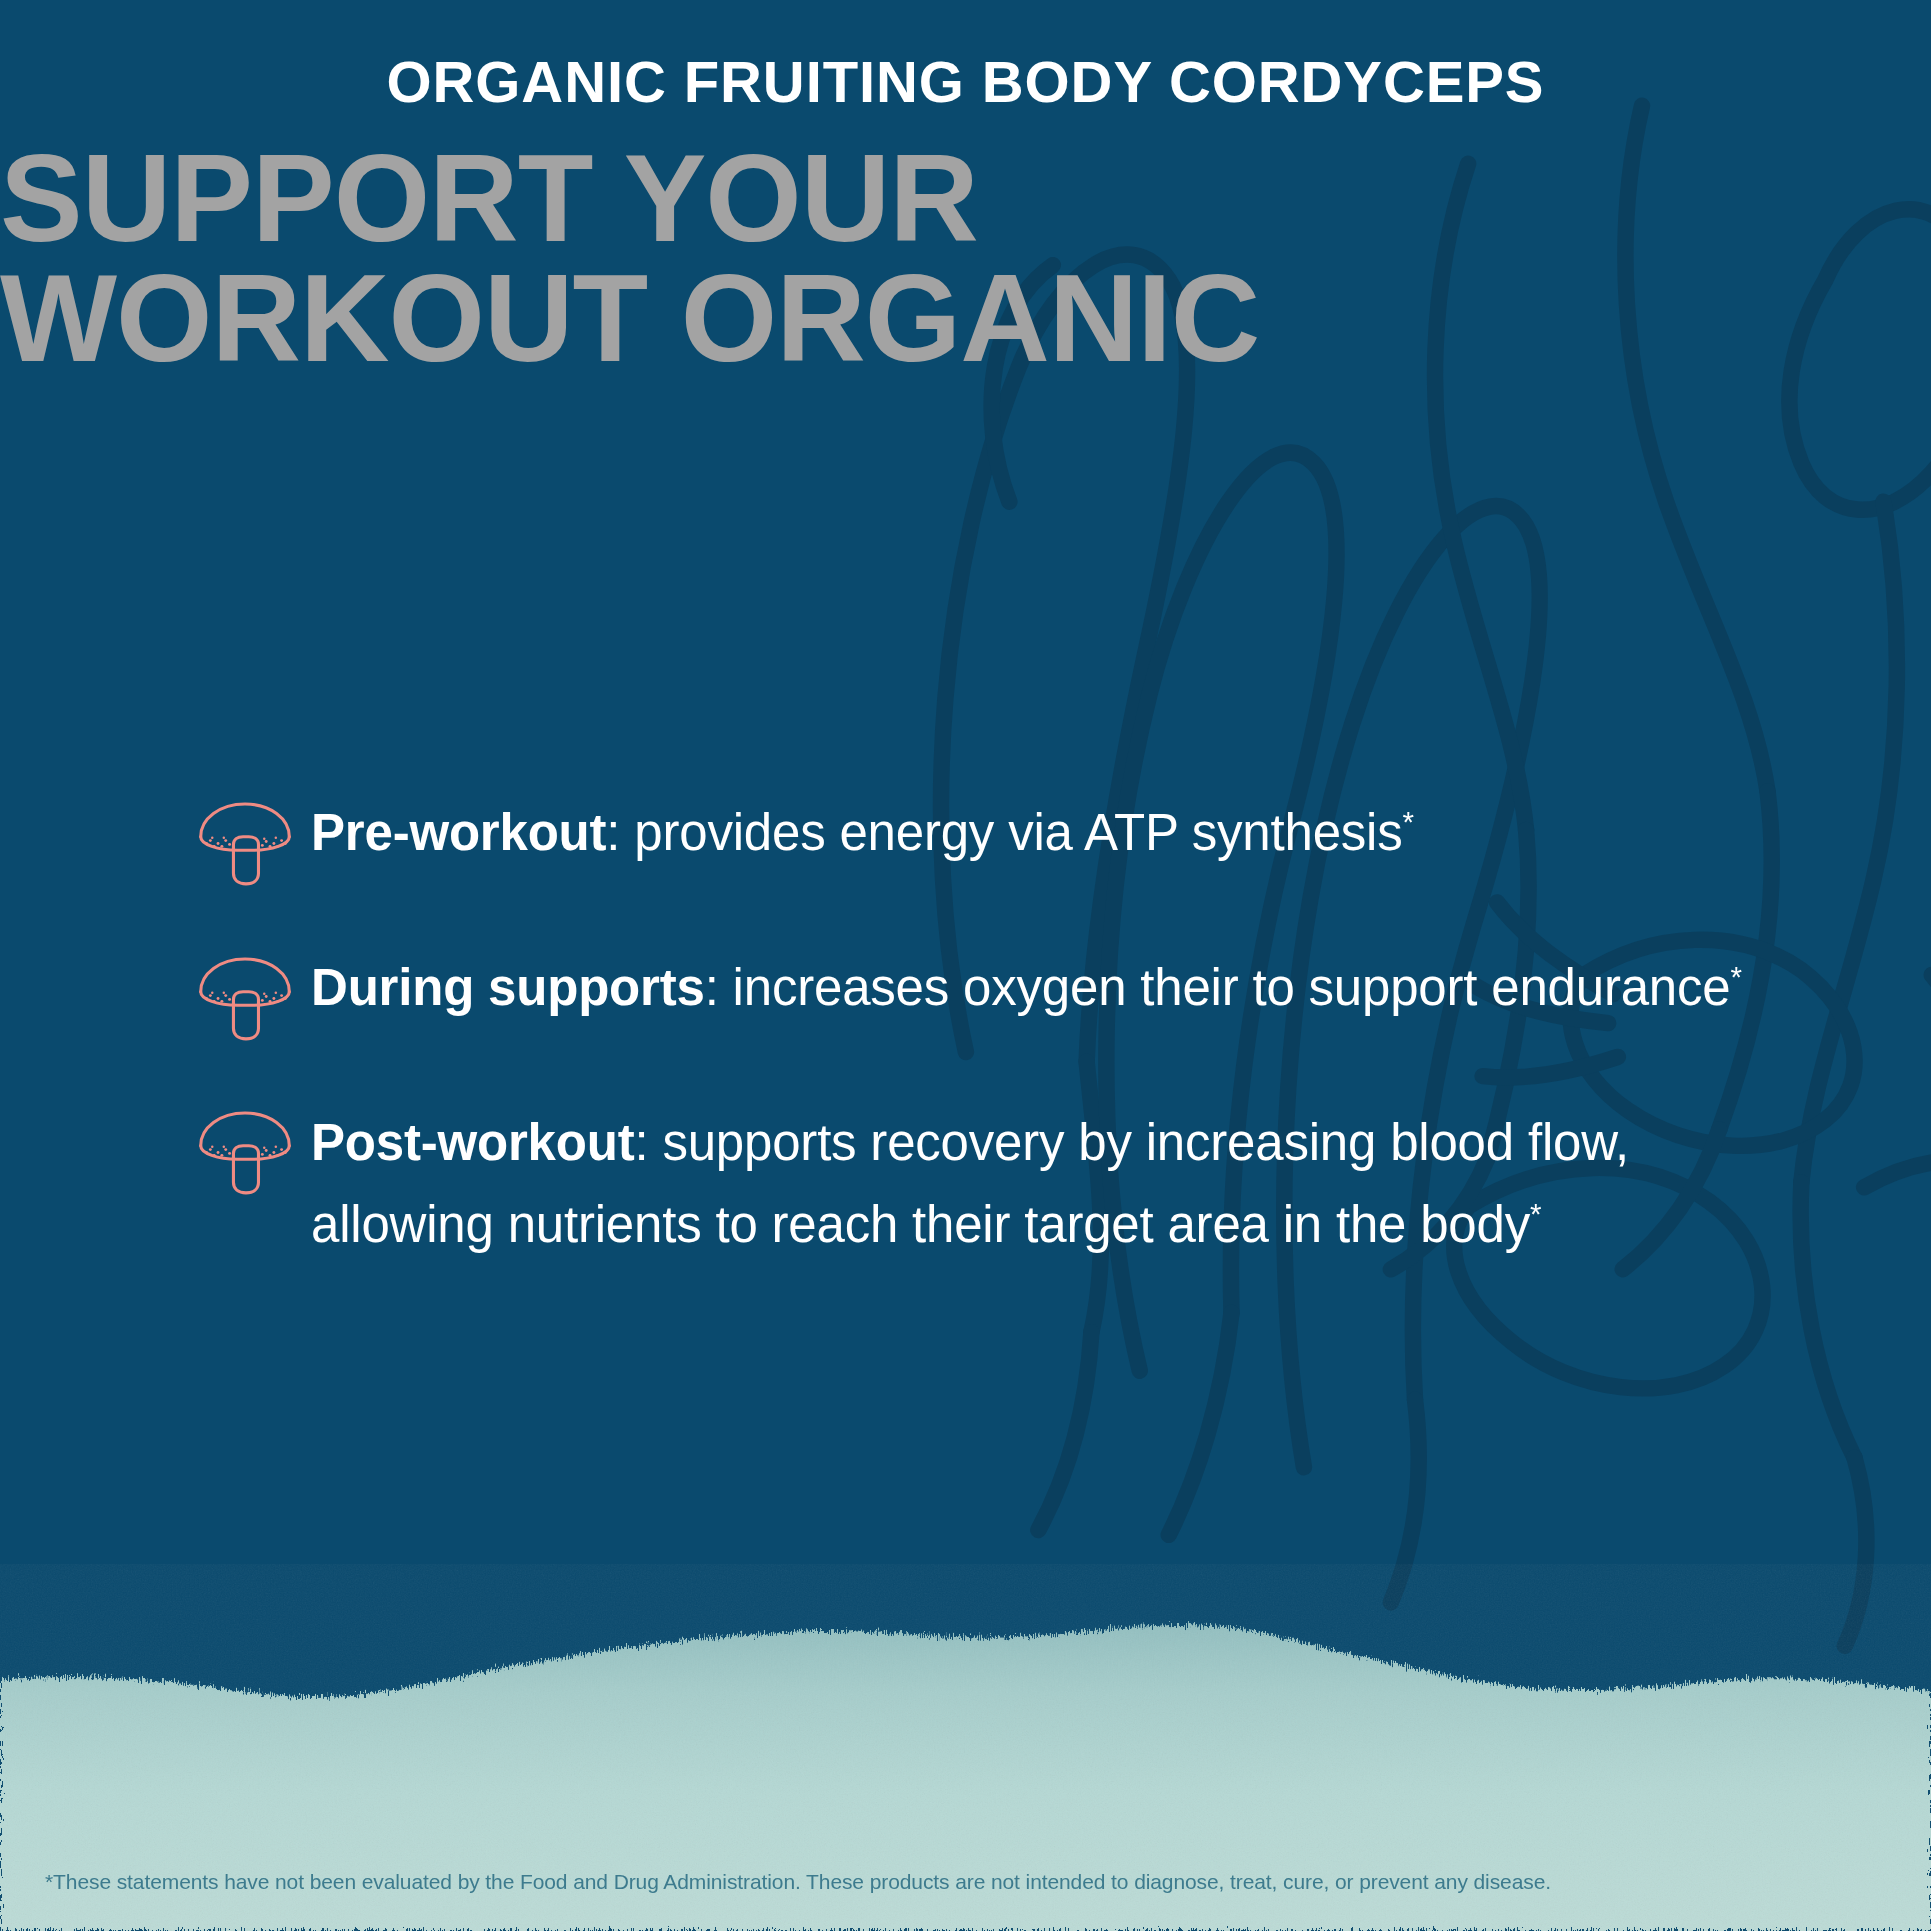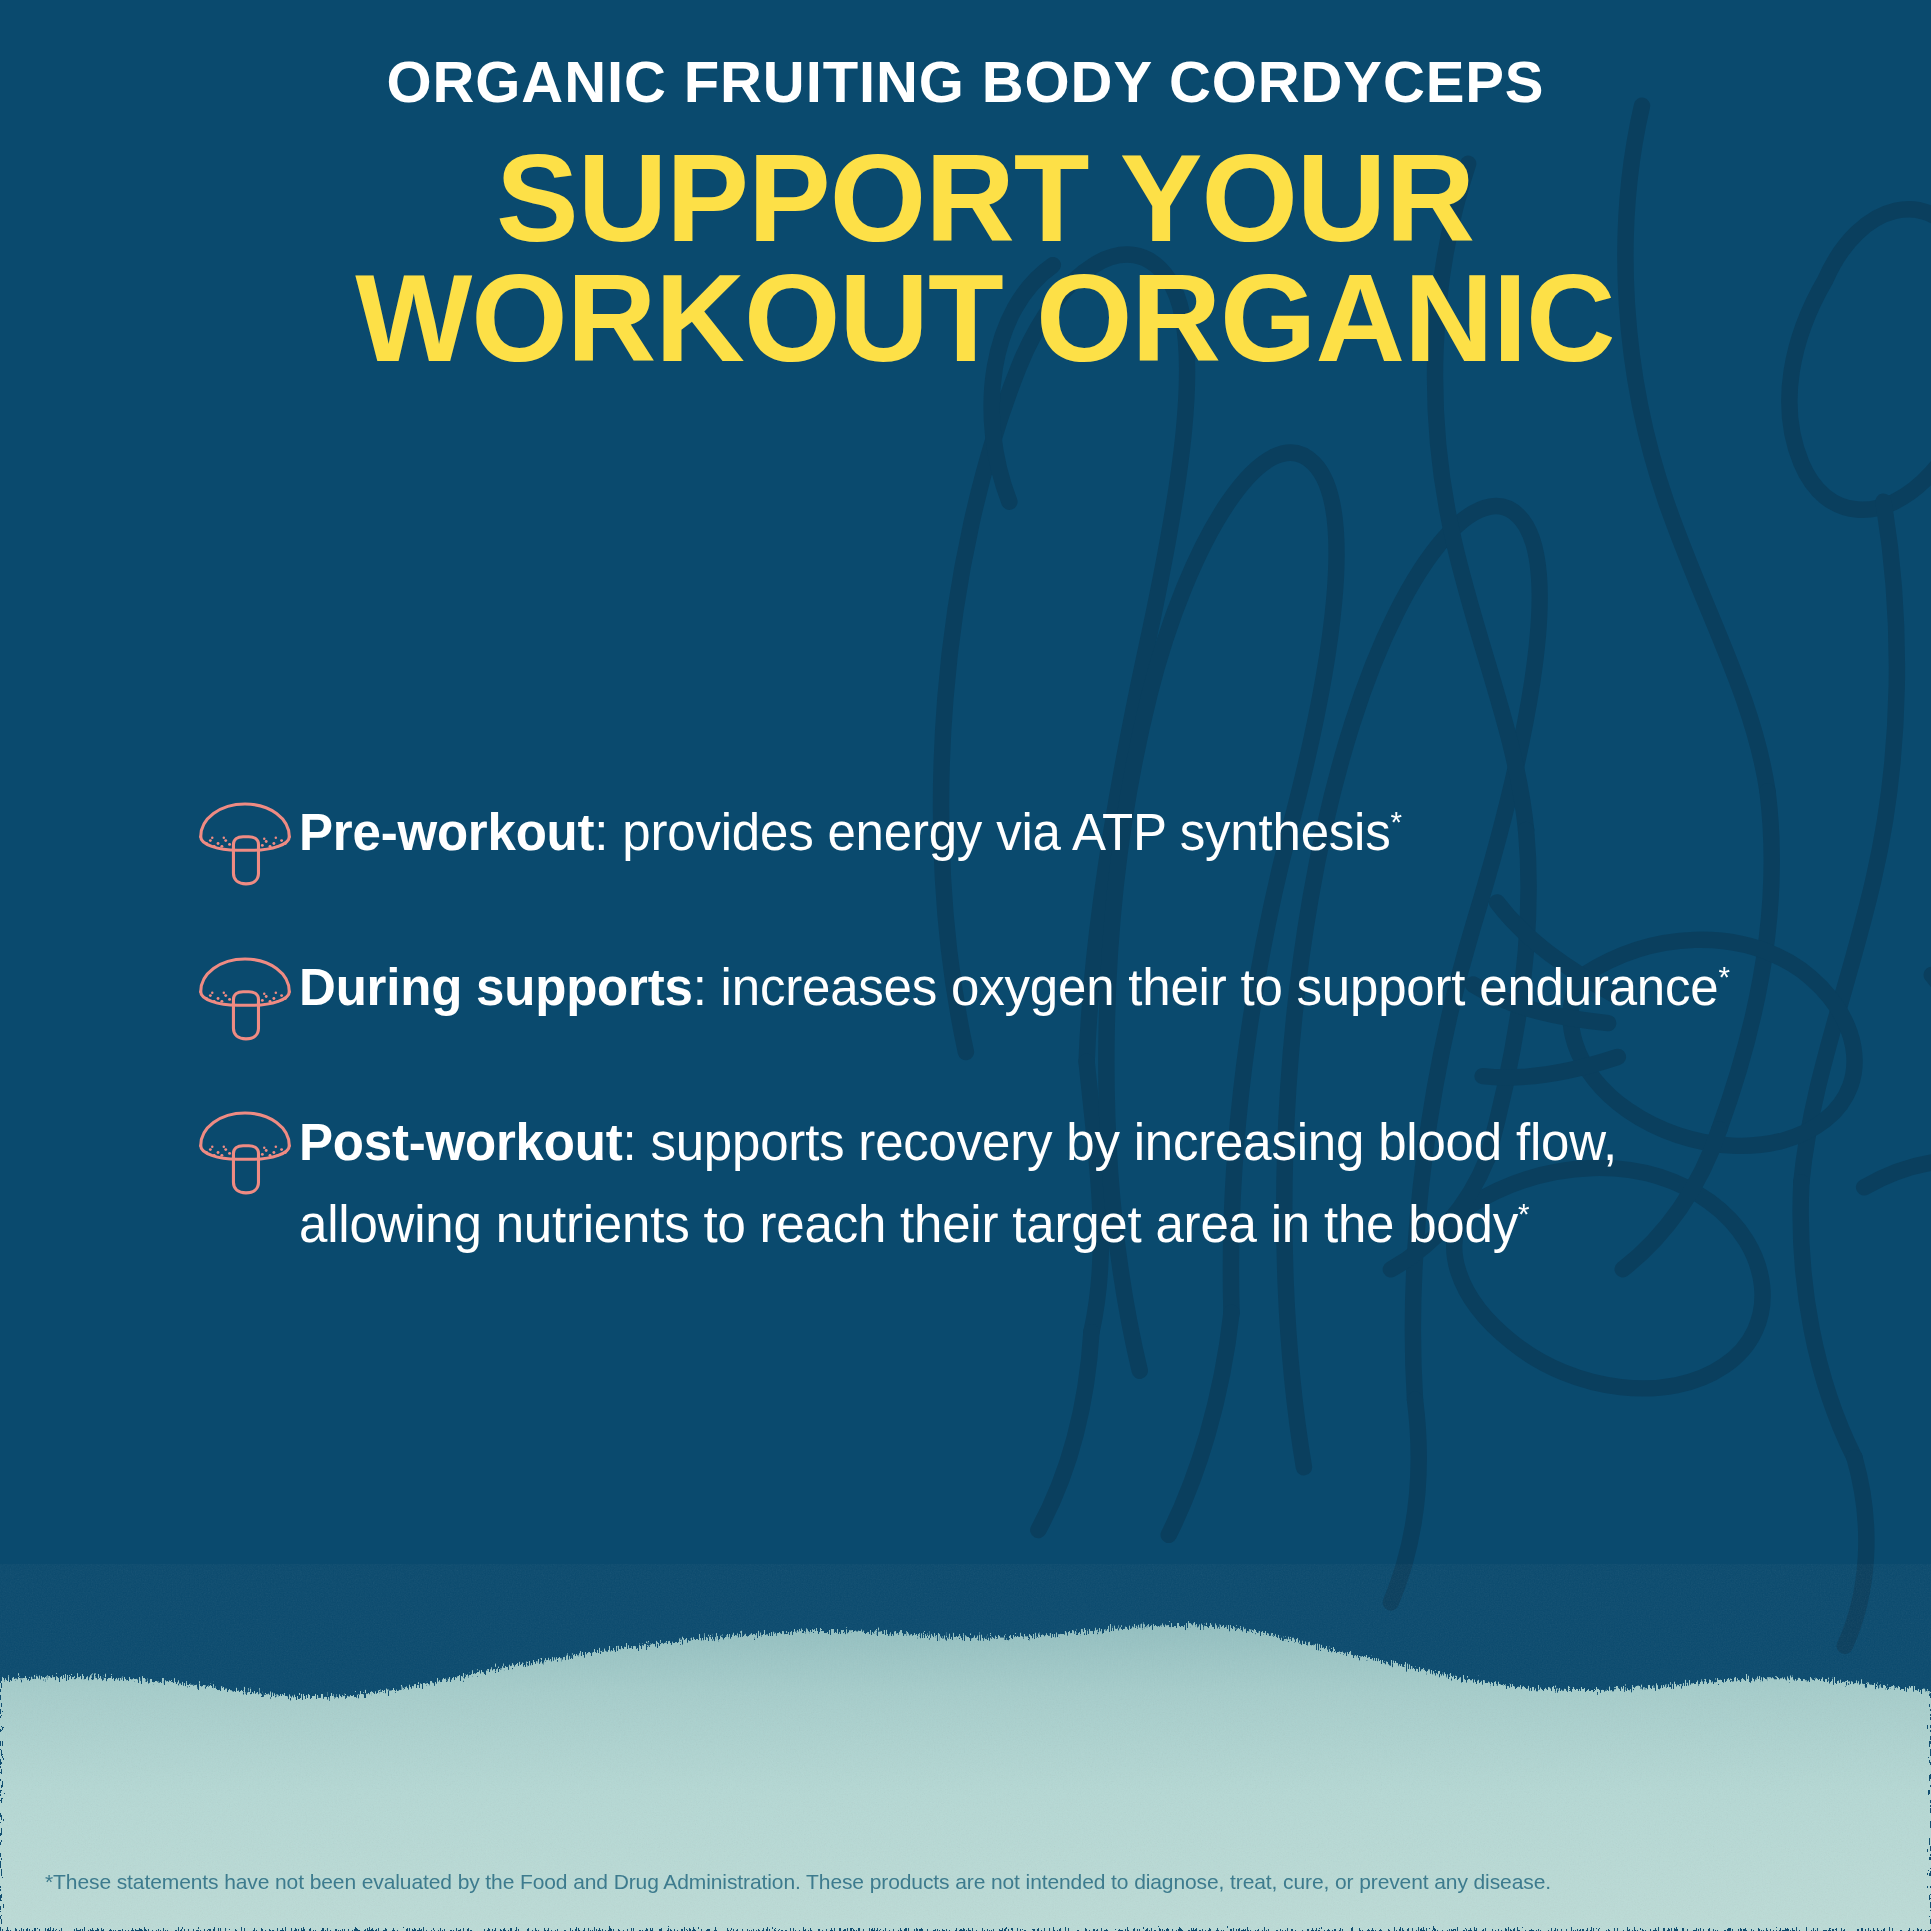--- a/index.html
+++ b/index.html
@@ -49,28 +49,26 @@
     font-weight:bold;
     font-size:58px;
     letter-spacing:0.9px;
     margin-top:53px;
     line-height:1;
     white-space:nowrap;
     transform:scaleX(1.0);
   }
 
   .headline {
-    text-align:center;
-    color:#fde047;
+    color:#a3a3a3;
     font-weight:bold;
     font-size:124px;
     line-height:0.97;
     letter-spacing:-1px;
     margin-top:27px;
-    padding-left:39px;
   }
   .headline .hl {
     display:block;
     white-space:nowrap;
   }
 
   
   #bullets {
     position:absolute;
     top:792px; left:0;
@@ -92,20 +90,21 @@
   }
   .bullet .ico svg { display:block; width:104px; height:89px; }
 
   .bullet .txt {
     color:#ffffff;
     font-size:51px;
     line-height:1.62;
     letter-spacing:-0.2px;
     padding-top:0px;
     max-width:1506px;
+    margin-left:12px;
   }
   .bullet .txt b { font-weight:bold; }
   .bullet .txt sup {
     font-size:0.58em;
     vertical-align:super;
     line-height:0;
   }
 
   
   #footer {

